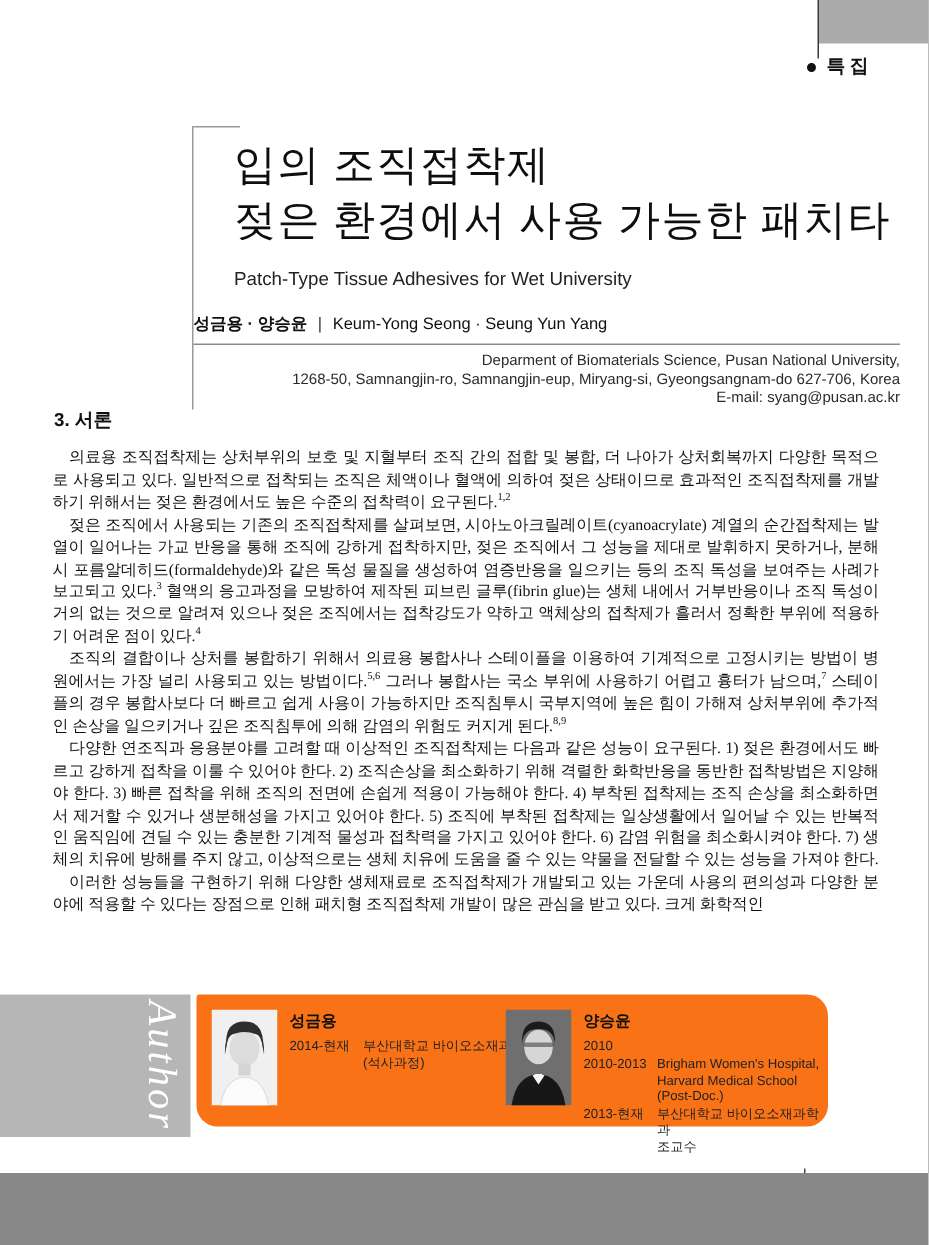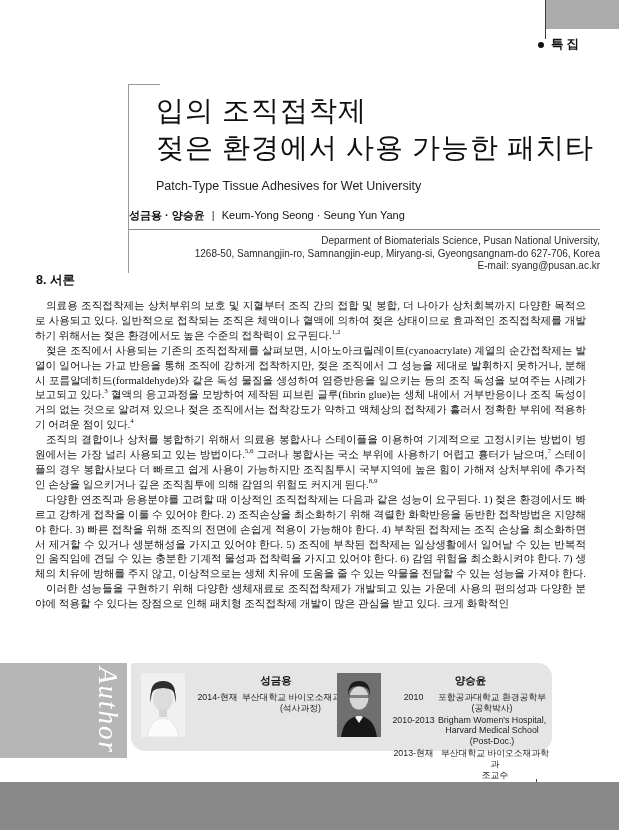--- a/index.html
+++ b/index.html
@@ -54,21 +54,21 @@
   .author-strip {
     position:absolute; left:0; top:663px; width:127px; height:95px; background:#b6b6b6;
     display:flex; align-items:center; justify-content:flex-end;
   }
   .author-strip-text {
     writing-mode:vertical-rl; font-family:"Liberation Serif","DejaVu Serif",serif;
     font-style:italic; font-size:27px; color:#ffffff; margin-right:4px; letter-spacing:2px;
   }
   .author-box {
     position:absolute; left:131px; top:663px; width:421px; height:88px;
-    background:#e5e5e5; border-radius:2px 14px 14px 14px;text-align:center;
+    background:#f97316; border-radius:2px 14px 14px 14px;
   }
   .author-entry { position:absolute; top:10px; display:flex; gap:8px; }
   .author-entry.a0 { left:10px; }
   .author-entry.a1 { left:206px; }
   .photo { flex:none; width:44px; height:64px; display:block; }
   .author-info { padding-top:1px; }
   .author-name { font-size:10.5px; font-weight:bold; color:#111; margin-bottom:4px; }
   .hist-row { display:flex; font-size:8.8px; line-height:10.8px; color:#222; margin-bottom:1px; }
   .hist-period { flex:none; width:49px; }
   .hist-desc { white-space:pre-line; }
@@ -102,21 +102,21 @@
       <span class="authors-sep">|</span>
       <span class="authors-en">Keum-Yong Seong · Seung Yun Yang</span>
     </div>
     <div class="affiliation">
       <div>Deparment of Biomaterials Science, Pusan National University,</div>
       <div>1268-50, Samnangjin-ro, Samnangjin-eup, Miryang-si, Gyeongsangnam-do 627-706, Korea</div>
       <div>E-mail: syang@pusan.ac.kr</div>
     </div>
   </div>
 
-  <div class="section-heading">8. 서론</div>
+  <div class="section-heading">3. 서론</div>
   <div class="body-text">
       <p>의료용 조직접착제는 상처부위의 보호 및 지혈부터 조직 간의 접합 및 봉합, 더 나아가 상처회복까지 다양한 목적으로 사용되고 있다. 일반적으로 접착되는 조직은 체액이나 혈액에 의하여 젖은 상태이므로 효과적인 조직접착제를 개발하기 위해서는 젖은 환경에서도 높은 수준의 접착력이 요구된다.<sup>1,2</sup></p>
       <p>젖은 조직에서 사용되는 기존의 조직접착제를 살펴보면, 시아노아크릴레이트(cyanoacrylate) 계열의 순간접착제는 발열이 일어나는 가교 반응을 통해 조직에 강하게 접착하지만, 젖은 조직에서 그 성능을 제대로 발휘하지 못하거나, 분해 시 포름알데히드(formaldehyde)와 같은 독성 물질을 생성하여 염증반응을 일으키는 등의 조직 독성을 보여주는 사례가 보고되고 있다.<sup>3</sup> 혈액의 응고과정을 모방하여 제작된 피브린 글루(fibrin glue)는 생체 내에서 거부반응이나 조직 독성이 거의 없는 것으로 알려져 있으나 젖은 조직에서는 접착강도가 약하고 액체상의 접착제가 흘러서 정확한 부위에 적용하기 어려운 점이 있다.<sup>4</sup></p>
       <p>조직의 결합이나 상처를 봉합하기 위해서 의료용 봉합사나 스테이플을 이용하여 기계적으로 고정시키는 방법이 병원에서는 가장 널리 사용되고 있는 방법이다.<sup>5,6</sup> 그러나 봉합사는 국소 부위에 사용하기 어렵고 흉터가 남으며,<sup>7</sup> 스테이플의 경우 봉합사보다 더 빠르고 쉽게 사용이 가능하지만 조직침투시 국부지역에 높은 힘이 가해져 상처부위에 추가적인 손상을 일으키거나 깊은 조직침투에 의해 감염의 위험도 커지게 된다.<sup>8,9</sup></p>
       <p>다양한 연조직과 응용분야를 고려할 때 이상적인 조직접착제는 다음과 같은 성능이 요구된다. 1) 젖은 환경에서도 빠르고 강하게 접착을 이룰 수 있어야 한다. 2) 조직손상을 최소화하기 위해 격렬한 화학반응을 동반한 접착방법은 지양해야 한다. 3) 빠른 접착을 위해 조직의 전면에 손쉽게 적용이 가능해야 한다. 4) 부착된 접착제는 조직 손상을 최소화하면서 제거할 수 있거나 생분해성을 가지고 있어야 한다. 5) 조직에 부착된 접착제는 일상생활에서 일어날 수 있는 반복적인 움직임에 견딜 수 있는 충분한 기계적 물성과 접착력을 가지고 있어야 한다. 6) 감염 위험을 최소화시켜야 한다. 7) 생체의 치유에 방해를 주지 않고, 이상적으로는 생체 치유에 도움을 줄 수 있는 약물을 전달할 수 있는 성능을 가져야 한다.</p>
       <p>이러한 성능들을 구현하기 위해 다양한 생체재료로 조직접착제가 개발되고 있는 가운데 사용의 편의성과 다양한 분야에 적용할 수 있다는 장점으로 인해 패치형 조직접착제 개발이 많은 관심을 받고 있다. 크게 화학적인</p>
     </div>
 
   <div class="author-strip">
     <span class="author-strip-text">Author</span>
@@ -151,22 +151,20 @@
         <path d="M18,44 L22,50 L26,44 L24,43 L20,43 Z" fill="#f5f5f5"></path>
         <ellipse cx="22" cy="25" rx="9.5" ry="11.5" fill="#d6d6d6"></ellipse>
         <path d="M11,24 Q10,8 22,8 Q34,8 33,24 Q33,13 22,13 Q11,13 11,24 Z" fill="#1b1b1b"></path>
         <rect x="12" y="22" width="20" height="3" rx="1.5" fill="#3a3a3a" opacity="0.55"></rect>
       </svg>
       <div class="author-info">
         <div class="author-name">양승윤</div>
         <div>
             <div class="hist-row">
               <span class="hist-period">2010</span>
-              <span class="hist-desc">포항공과대학교 환경공학부
-(공학박사)</span>
             </div>
             <div class="hist-row">
               <span class="hist-period">2010-2013</span>
               <span class="hist-desc">Brigham Women's Hospital,
 Harvard Medical School
 (Post-Doc.)</span>
             </div>
             <div class="hist-row">
               <span class="hist-period">2013-현재</span>
               <span class="hist-desc">부산대학교 바이오소재과학과

